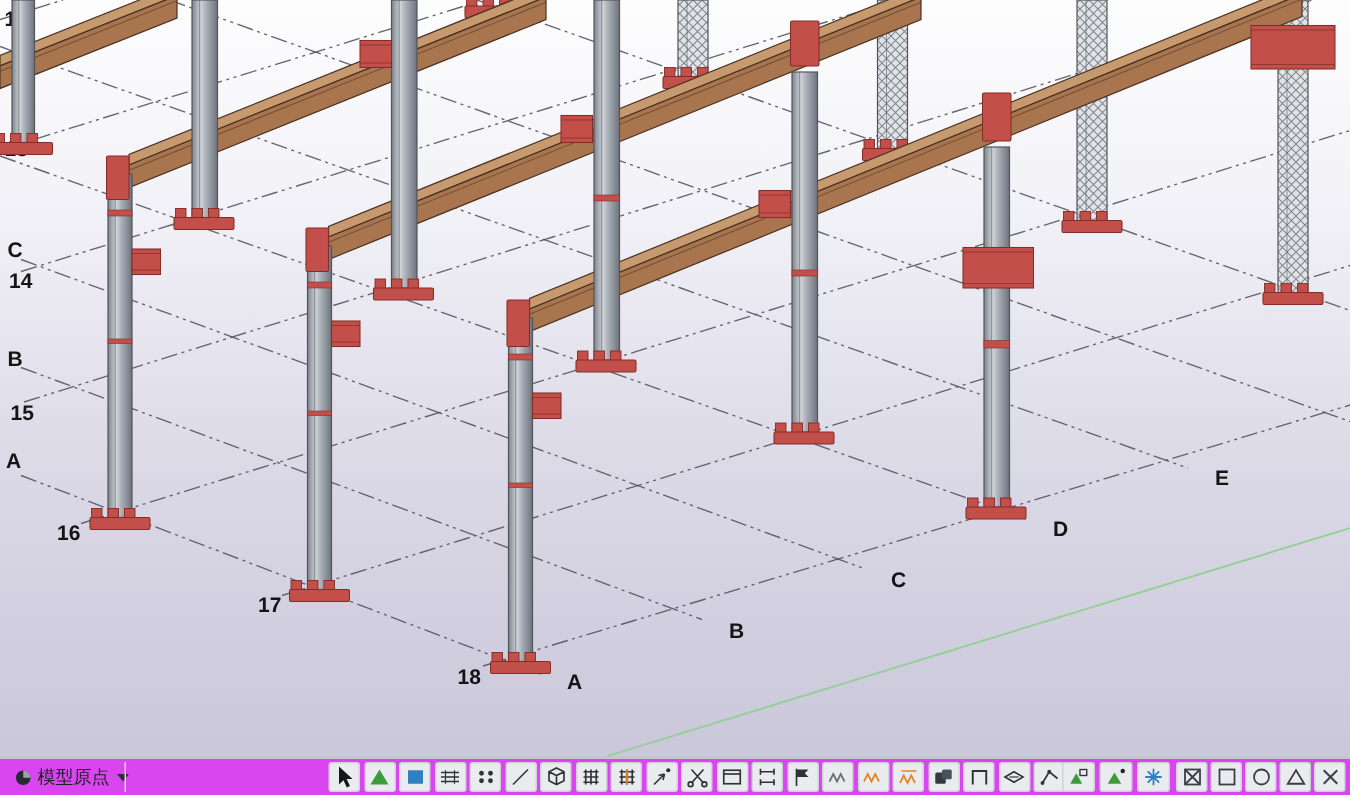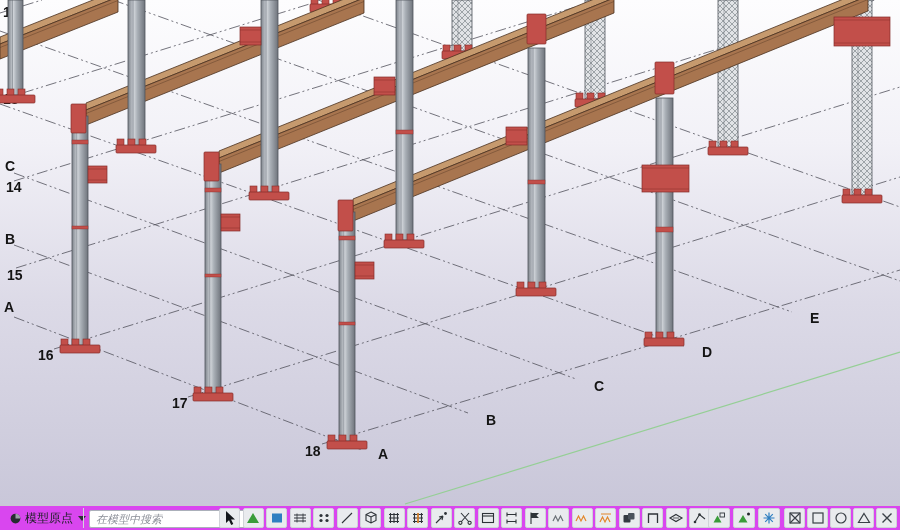--- a/index.html
+++ b/index.html
@@ -211,21 +211,20 @@
   <div class="statusbar">
     <div class="origin-btn">
       <svg width="13" height="13" viewBox="0 0 16 16">
         <circle cx="8" cy="8" r="6" fill="#262b31"></circle>
         <path d="M8,8 L8,2 A6,6 0 0 1 14,8 Z" fill="#9aa1a9"></path>
       </svg>
       <span>模型原点</span>
       <span class="origin-caret"></span>
     </div>
     <div class="bar-sep" style="left:83px"></div>
-    <input class="search-input" type="text" placeholder="在模型中搜索" style="">
 
     <div id="toolbar-host">
         <div class="tb-btn" style="left: 219px; width: 21px;">
           <svg width="16" height="16" viewBox="0 0 16 16">
             <path d="M4,1 L4,13 L7,10.2 L9.2,15 L11.3,14 L9.1,9.4 L13,9.4 Z" fill="#14171c"></path>
           </svg>
         </div>
         <div class="tb-btn" style="left: 242.5px; width: 21px;">
           <svg width="16" height="16" viewBox="0 0 16 16">
             <path d="M8,3 L14,13 H2 Z" fill="#3a9c3a"></path>

